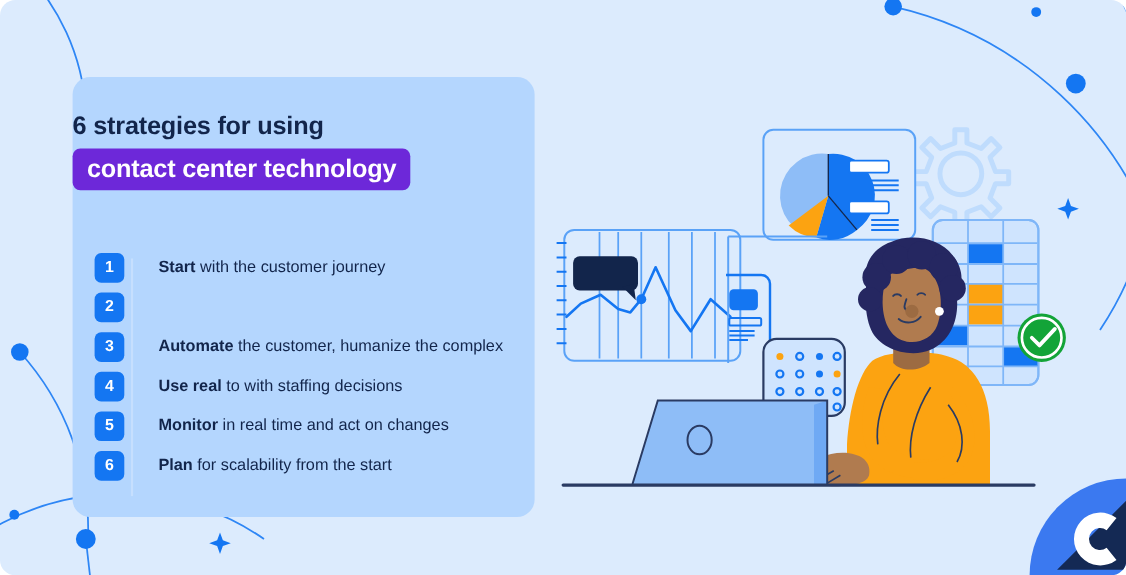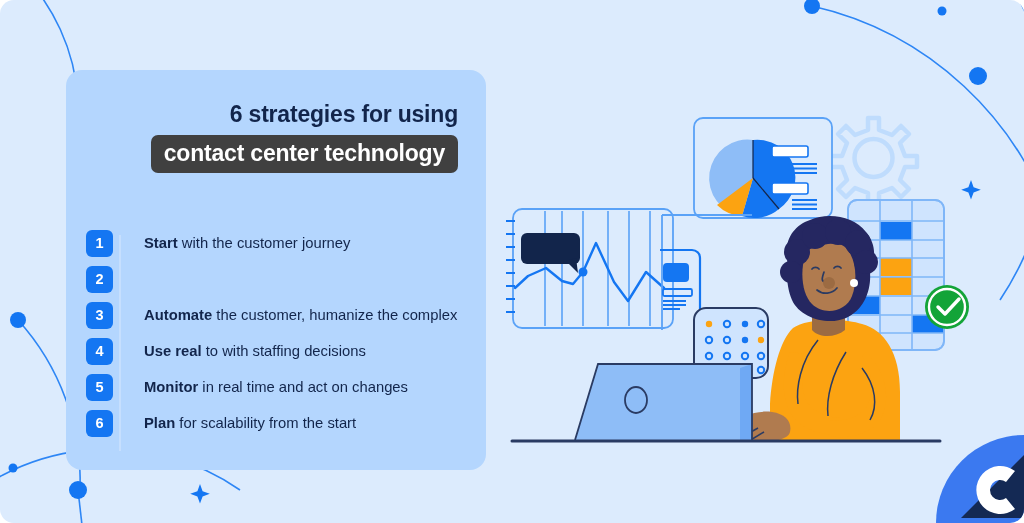--- a/index.html
+++ b/index.html
@@ -32,31 +32,31 @@
     width: 420px;
     height: 400px;
     background: #B4D6FE;
     border-radius: 16px;
   }
   #headline {
     position: absolute;
     left: 0;
     top: 26px;
     width: 392px;
-    text-align: right;
+    text-align: left;
     color: #12254B;
     font-size: 23px;
     font-weight: bold;
     line-height: 36px;
     letter-spacing: -0.2px;
   }
   #headline .hl-line { display: block; }
   #headline .pill {
     display: inline-block;
-    background: #404040;
+    background: #6d28d9;
     color: #ffffff;
     border-radius: 7px;
     padding: 3px 13px 5px 13px;
     margin: 3px 0 2px 0;
     line-height: 30px;
   }
 
   
   #strategy-list {
     position: absolute;

